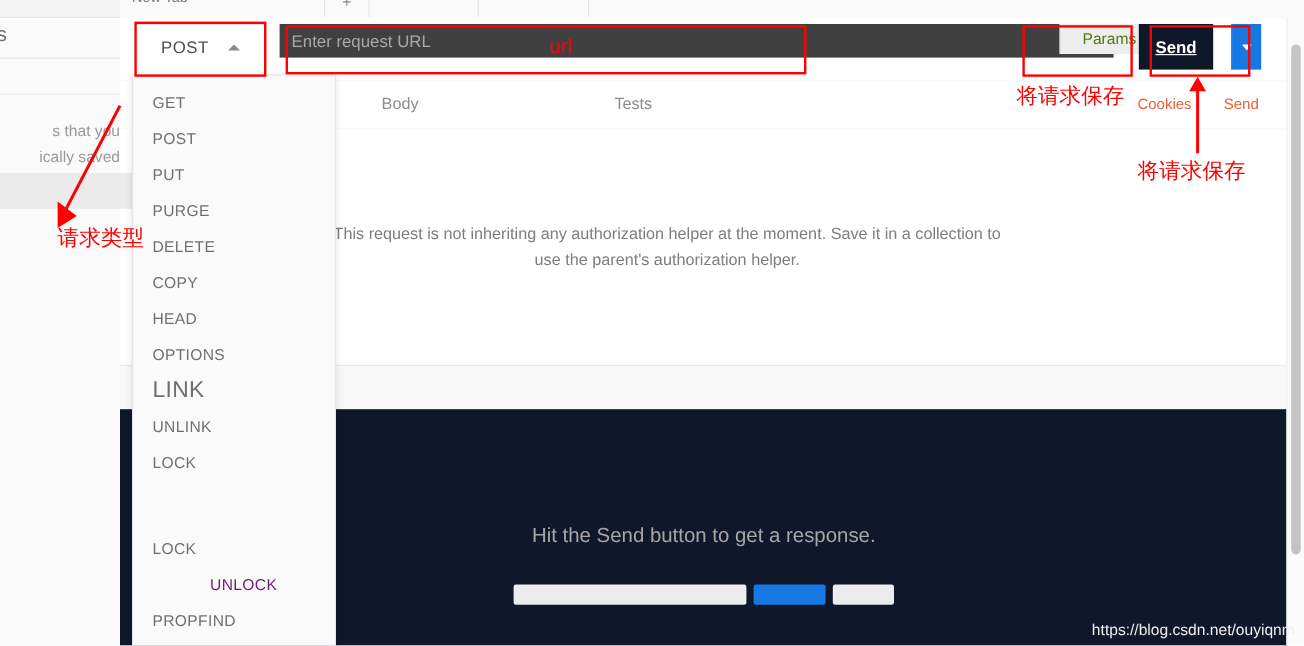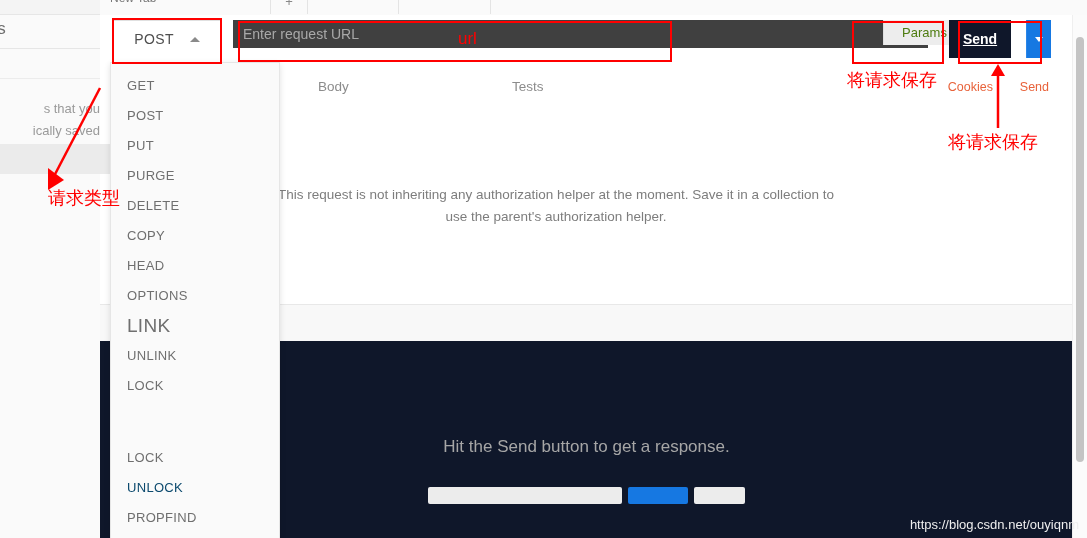--- a/index.html
+++ b/index.html
@@ -186,21 +186,21 @@
       <div style="height: 30px; line-height: 30px; padding-left: 16px; font-size: 13px; color: rgb(111, 111, 111); letter-spacing: 0.3px; white-space: nowrap;">PUT</div>
       <div style="height: 30px; line-height: 30px; padding-left: 16px; font-size: 13px; color: rgb(111, 111, 111); letter-spacing: 0.3px; white-space: nowrap;">PURGE</div>
       <div style="height: 30px; line-height: 30px; padding-left: 16px; font-size: 13px; color: rgb(111, 111, 111); letter-spacing: 0.3px; white-space: nowrap;">DELETE</div>
       <div style="height: 30px; line-height: 30px; padding-left: 16px; font-size: 13px; color: rgb(111, 111, 111); letter-spacing: 0.3px; white-space: nowrap;">COPY</div>
       <div style="height: 30px; line-height: 30px; padding-left: 16px; font-size: 13px; color: rgb(111, 111, 111); letter-spacing: 0.3px; white-space: nowrap;">HEAD</div>
       <div style="height: 30px; line-height: 30px; padding-left: 16px; font-size: 13px; color: rgb(111, 111, 111); letter-spacing: 0.3px; white-space: nowrap;">OPTIONS</div>
       <div style="height: 30px; line-height: 30px; padding-left: 16px; font-size: 19px; color: rgb(111, 111, 111); letter-spacing: 0.3px; white-space: nowrap;">LINK</div>
       <div style="height: 30px; line-height: 30px; padding-left: 16px; font-size: 13px; color: rgb(111, 111, 111); letter-spacing: 0.3px; white-space: nowrap;">UNLINK</div>
       <div style="height: 30px; line-height: 30px; padding-left: 16px; font-size: 13px; color: rgb(111, 111, 111); letter-spacing: 0.3px; white-space: nowrap;">LOCK</div>
       <div style="height: 30px; line-height: 30px; padding-left: 16px; font-size: 13px; color: rgb(111, 111, 111); letter-spacing: 0.3px; white-space: nowrap; margin-top: 42px;">LOCK</div>
-      <div style="height: 30px; line-height: 30px; padding-left: 16px; font-size: 13px; color: #0c4a6e; letter-spacing: 0.3px; white-space: nowrap;">UNLOCK</div>
+      <div style="height: 30px; line-height: 30px; padding-left: 16px; font-size: 13px; color: #701a75; letter-spacing: 0.3px; white-space: nowrap; text-align: center;">UNLOCK</div>
       <div style="height: 30px; line-height: 30px; padding-left: 16px; font-size: 13px; color: rgb(111, 111, 111); letter-spacing: 0.3px; white-space: nowrap;">PROPFIND</div>
       <div style="height: 30px; line-height: 30px; padding-left: 16px; font-size: 13px; color: rgb(111, 111, 111); letter-spacing: 0.3px; white-space: nowrap;">VIEW</div>
     </div>
 </div>
 
 <div class="ann-box" id="box-method"></div>
 <div class="ann-box" id="box-url"></div>
 <div class="ann-box" id="box-send"></div>
 <div class="ann-box" id="box-save"></div>
 

